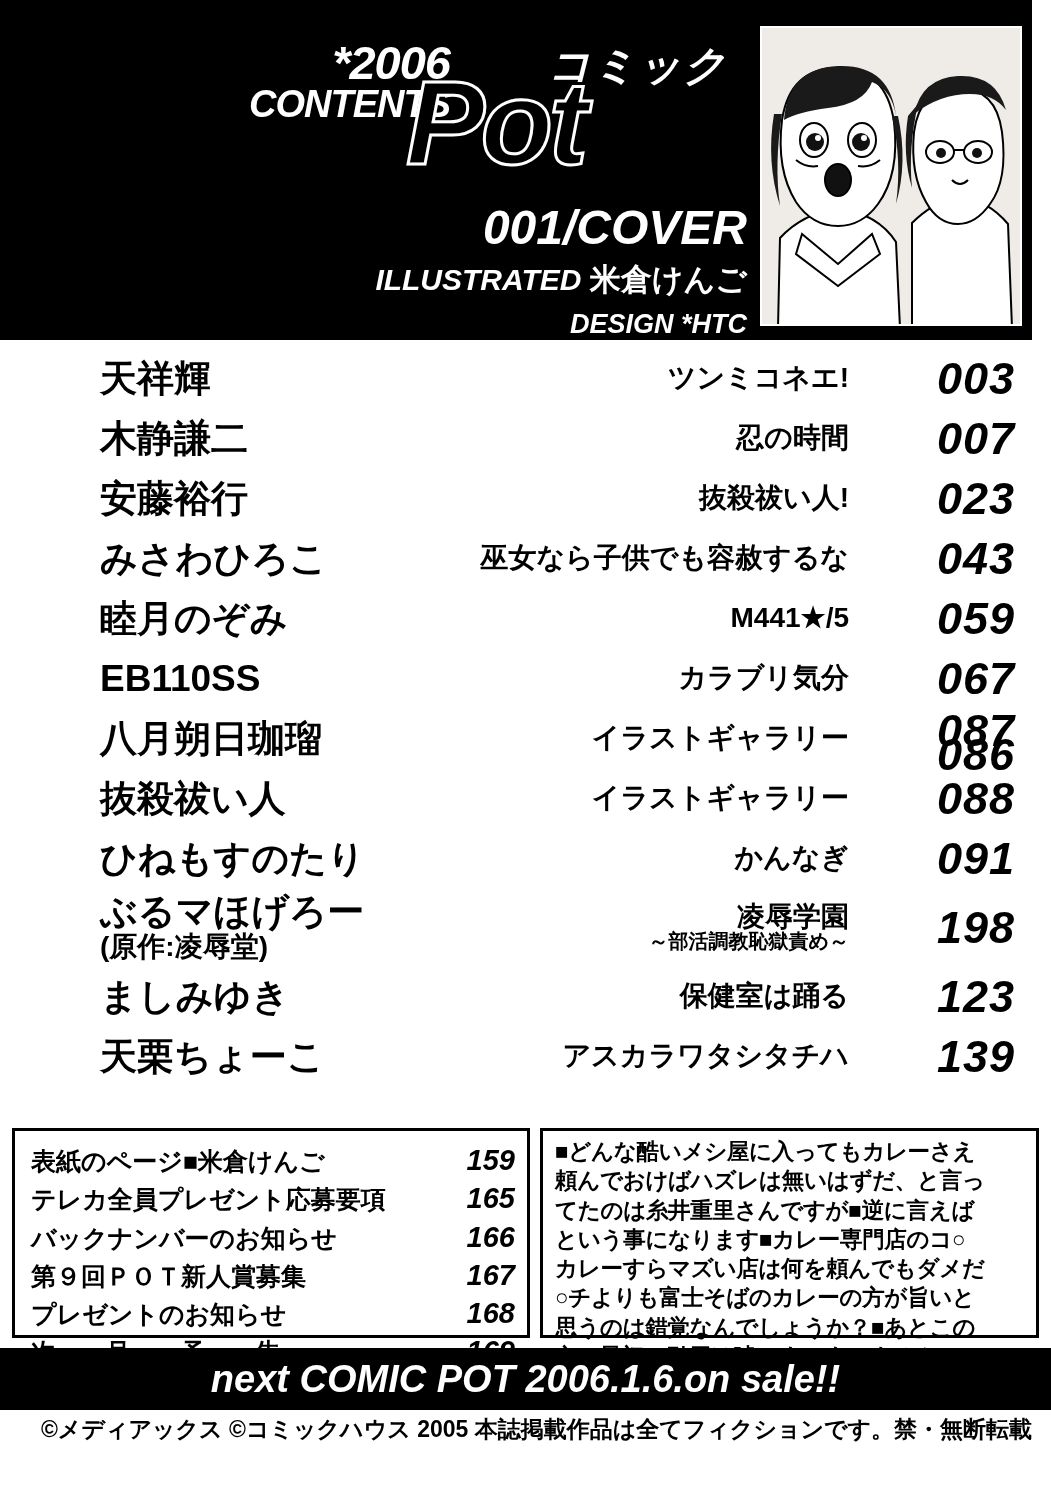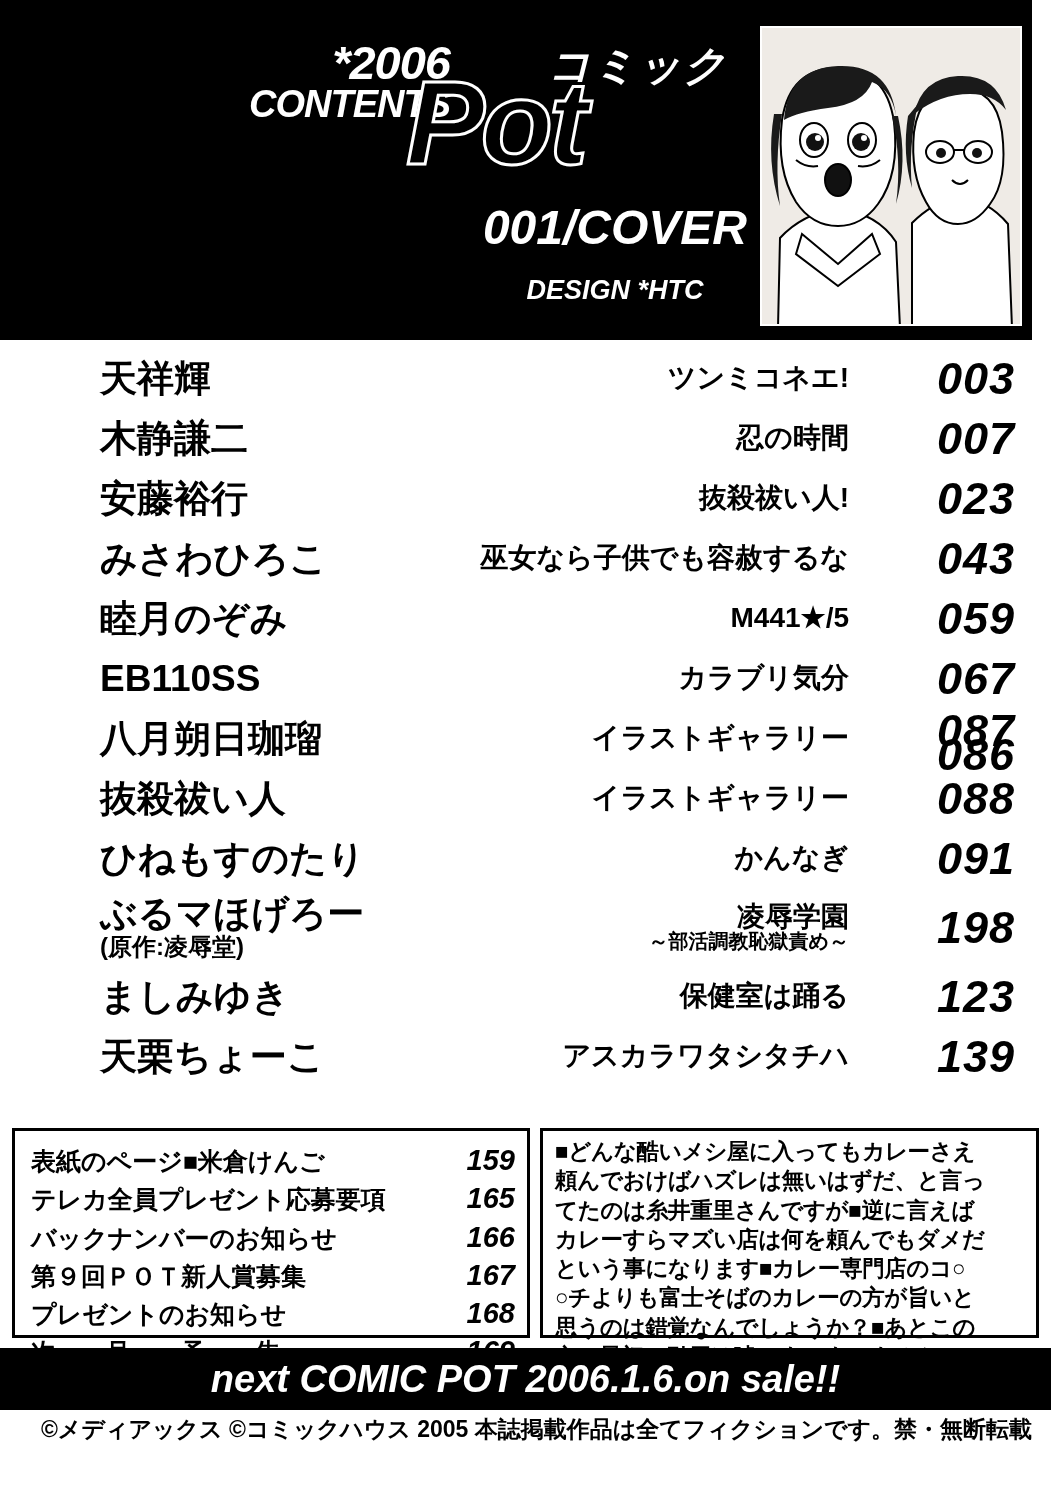--- a/index.html
+++ b/index.html
@@ -83,21 +83,21 @@
   .hdr-cover-line {
     position: absolute;
     right: 18px; top: 200px;
     text-align: right;
     font-style: italic;
     font-weight: bold;
   }
   .hdr-cover-num { font-size: 48px; letter-spacing: 0px; }
   .hdr-illus { font-size: 30px; margin-top: 4px; letter-spacing: 0px; }
   .hdr-illus .jp { font-size: 31px; font-style: normal; font-weight: bold; }
-  .hdr-design { font-size: 27px; margin-top: 20px; text-align: center; }
+  .hdr-design { font-size: 27px; margin-top: 8px; }
 
   
   .hdr-photo {
     position: absolute;
     right: 10px; top: 26px;
     width: 262px; height: 300px;
     background: #e9e5e0;
     border: 2px solid #fff;
     overflow: hidden;
   }
@@ -118,21 +118,21 @@
   .toc-row.tall { height: 78px; }
   .toc-author {
     flex: 0 0 auto;
     font-size: 37px;
     font-weight: bold;
     line-height: 1;
     white-space: nowrap;
   }
   .toc-author .sub {
     display: block;
-    font-size: 24px;
+    font-size: 28px;
     font-weight: bold;
     margin-top: 3px;
   }
   .toc-mid {
     flex: 1 1 auto;
     text-align: right;
     padding-right: 16px;
     line-height: 1.05;
   }
   .toc-title {
@@ -239,20 +239,24 @@
       <div class="hdr-contents">CONTENTS</div>
     </div>
 
     <div class="hdr-logo">
       <div class="kana">コミック</div>
       <div class="pot">Pot</div>
     </div>
 
     <div class="hdr-cover-line">
       <div class="hdr-cover-num">001/COVER</div>
+      <div class="hdr-illus">
+        <span>ILLUSTRATED</span>
+        <span class="jp">米倉けんご</span>
+      </div>
       <div class="hdr-design">
         <span>DESIGN</span>
         <span>*HTC</span>
       </div>
     </div>
   </div>
 
   <div class="hdr-photo">
     <svg width="262" height="300" viewBox="0 0 262 300">
       <rect x="0" y="0" width="262" height="300" fill="#efebe6"></rect>
@@ -420,22 +424,22 @@
     <div class="box-left-row">
       <span class="lbl">次　　号　　予　　告</span>
       <span class="pg">169</span>
     </div>
   </div>
 
   <div class="box-right">
     <div>■どんな酷いメシ屋に入ってもカレーさえ</div>
     <div>頼んでおけばハズレは無いはずだ、と言っ</div>
     <div>てたのは糸井重里さんですが■逆に言えば</div>
+    <div>という事になります■カレー専門店のコ○</div>
     <div>カレーすらマズい店は何を頼んでもダメだ</div>
-    <div>という事になります■カレー専門店のコ○</div>
     <div>○チよりも富士そばのカレーの方が旨いと</div>
     <div>思うのは錯覚なんでしょうか？■あとこの</div>
     <div>文、最初の引用は嘘です。すいません■</div>
   </div>
 </div>
 
 <div class="footer-next">next COMIC POT 2006.1.6.on sale!!</div>
 <div class="footer-copy">©メディアックス ©コミックハウス 2005 本誌掲載作品は全てフィクションです。禁・無断転載</div>
 
 </body></html>

